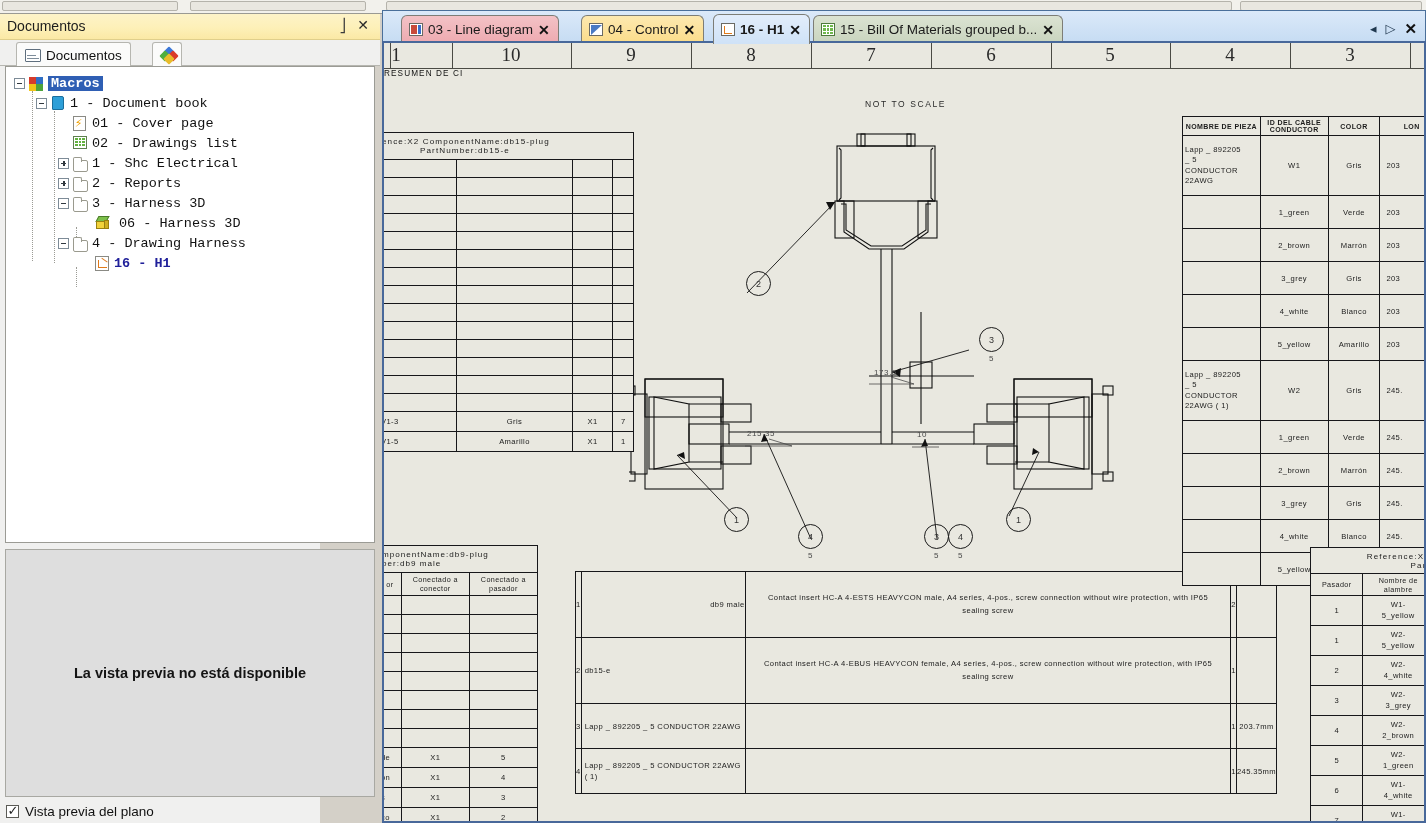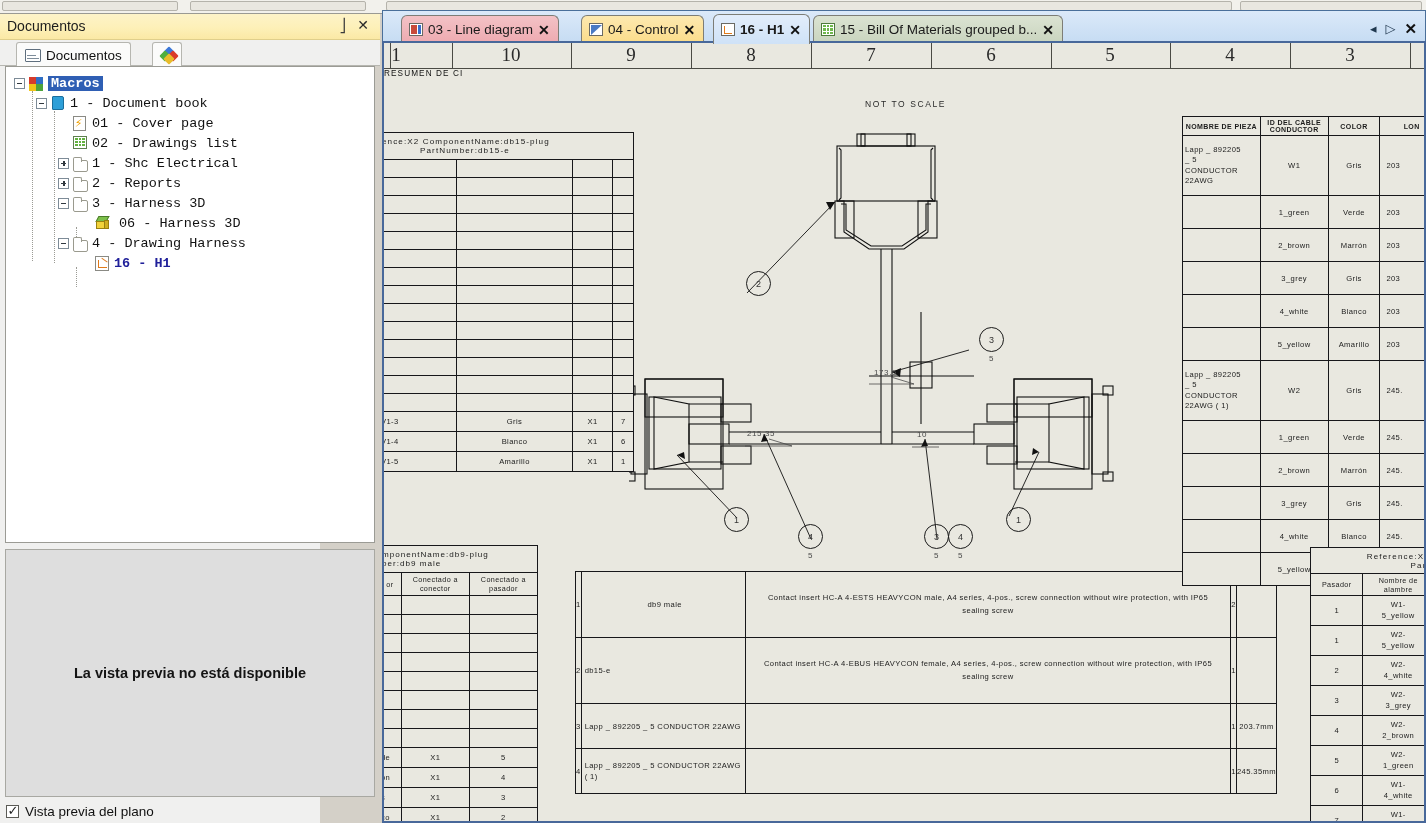--- a/index.html
+++ b/index.html
@@ -749,26 +749,20 @@
                 <td></td>
                 <td></td>
               </tr>
               <tr>
                 <td style="height:20px;text-align:left;padding-left:3px">V1-3</td>
                 <td>Gris</td>
                 <td>X1</td>
                 <td>7</td>
               </tr>
               <tr>
-                <td style="height:20px;text-align:left;padding-left:3px">V1-4</td>
-                <td>Blanco</td>
-                <td>X1</td>
-                <td>6</td>
-              </tr>
-              <tr>
                 <td style="height:20px;text-align:left;padding-left:3px">V1-5</td>
                 <td>Amarillo</td>
                 <td>X1</td>
                 <td>1</td>
               </tr>
             </tbody>
           </table>
 
         <table class="etbl" id="tbl-db9" style="left:-6px;top:476px;width:160px;">
             <tbody>
@@ -840,21 +834,21 @@
                 <td>X1</td>
                 <td>2</td>
               </tr>
             </tbody>
           </table>
 
         <table class="etbl" id="tbl-bom" style="left:191px;top:502px;width:702px;">
             <tbody>
               <tr>
                 <td style="height:66px">1</td>
-                <td style="text-align:center;padding-left:3px;line-height:1.45">db9 male</td>
+                <td style="text-align:right;padding-left:3px;line-height:1.45">db9 male</td>
                 <td style="padding:0 14px;line-height:1.6">Contact insert HC-A 4-ESTS HEAVYCON male, A4 series, 4-pos., screw connection without wire protection, with IP65 sealing screw</td>
                 <td>2</td>
                 <td></td>
               </tr>
               <tr>
                 <td style="height:66px">2</td>
                 <td style="text-align:left;padding-left:3px;line-height:1.45">db15-e</td>
                 <td style="padding:0 14px;line-height:1.6">Contact insert HC-A 4-EBUS HEAVYCON female, A4 series, 4-pos., screw connection without wire protection, with IP65 sealing screw</td>
                 <td>1</td>
                 <td></td>

